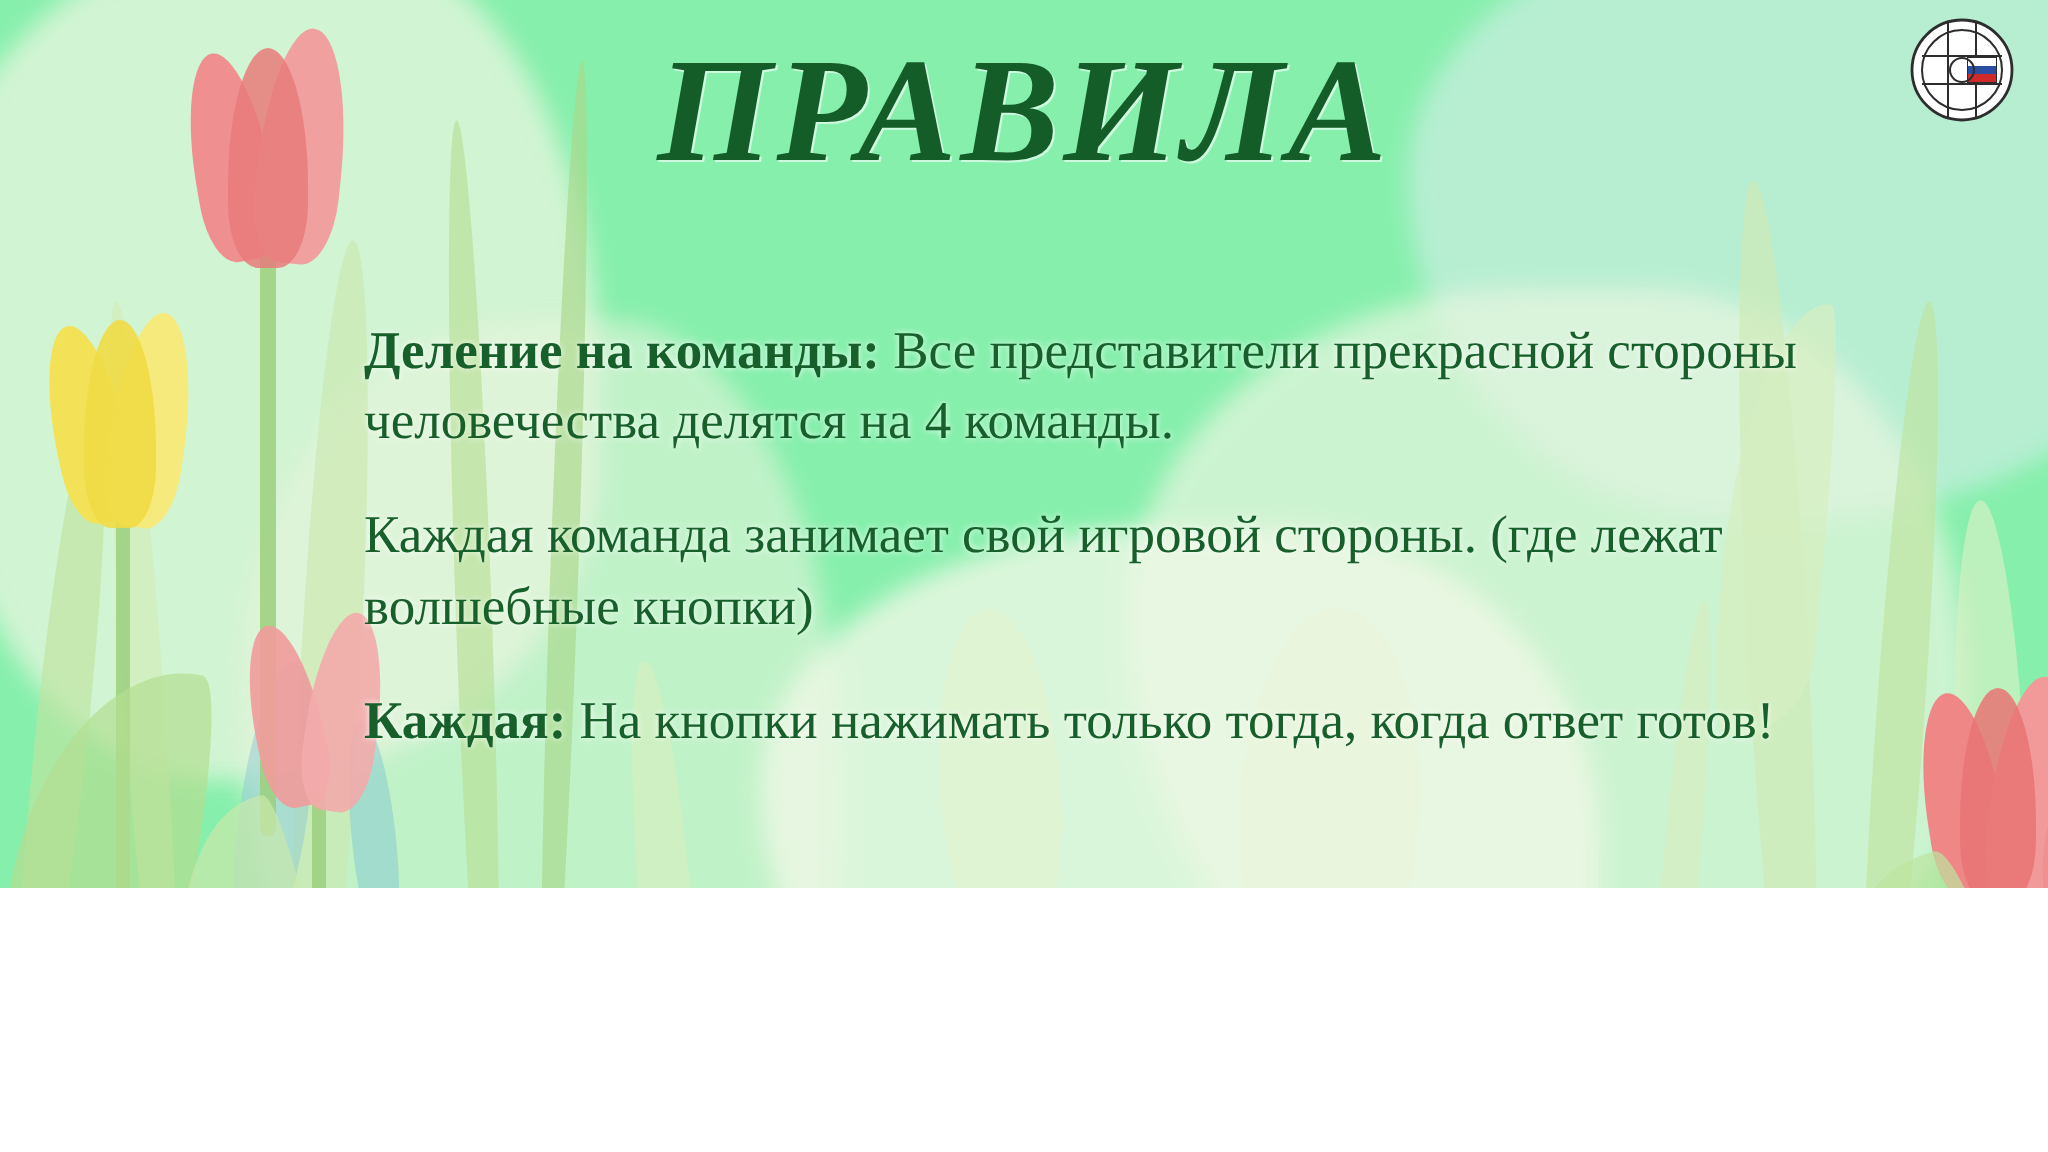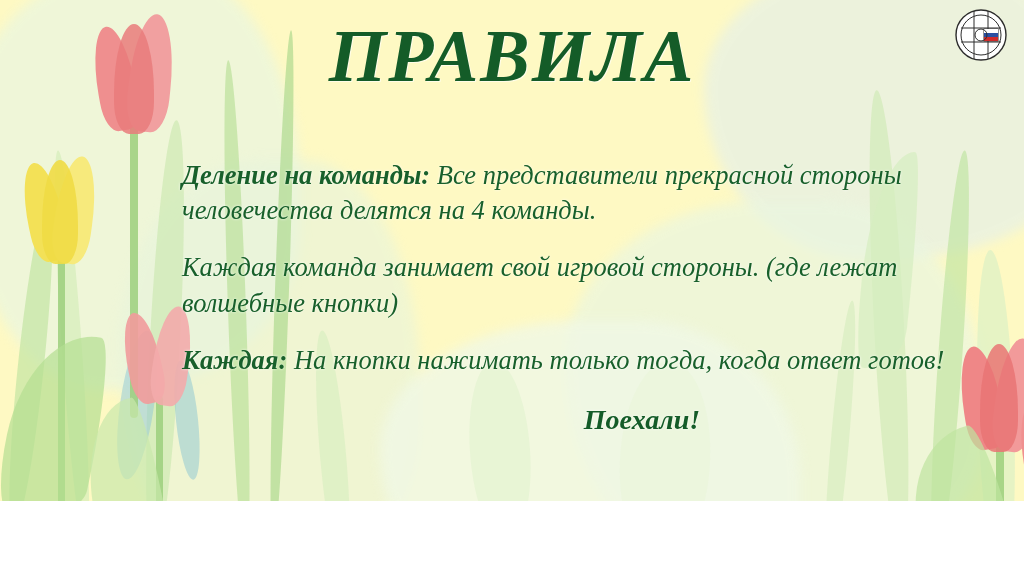--- a/index.html
+++ b/index.html
@@ -4,23 +4,23 @@
 <title>Правила</title>
 <style>
   html, body {
     margin: 0;
     padding: 0;
     background: #ffffff;
   }
   #slide {
     position: relative;
     width: 1024px;
-    height: 501px;
+    height: 444px;
     overflow: hidden;
-    background: #fef9c3;
+    background: #86efac;
     font-family: "Liberation Serif", serif;
   }
 
   
   .bg-layer {
     position: absolute;
     inset: 0;
     pointer-events: none;
   }
 
@@ -88,21 +88,20 @@
   }
 
   .body {
     position: absolute;
     left: 182px;
     top: 158px;
     width: 800px;
   }
   .para {
     font-family: "Liberation Serif", serif;
-    font-style: italic;
     font-size: 26.5px;
     line-height: 1.33;
     color: #18602b;
     margin: 0 0 22px 0;
     text-shadow: 0 0 3px rgba(255,255,255,.85);
   }
   .para b { font-weight: bold; }
   .para-3 { margin-bottom: 18px; }
   .outro {
     font-family: "Liberation Serif", serif;
@@ -211,16 +210,15 @@
     </p>
 
     <p class="para para-2">
       <span>Каждая команда занимает свой игровой стороны. (где лежат волшебные кнопки)</span>
     </p>
 
     <p class="para para-3">
       <b>Каждая:</b><span> На кнопки нажимать только тогда, когда ответ готов!</span>
     </p>
 
-    <p class="outro">Поехали!</p>
   </div>
 
 </div>
 
 </body></html>

